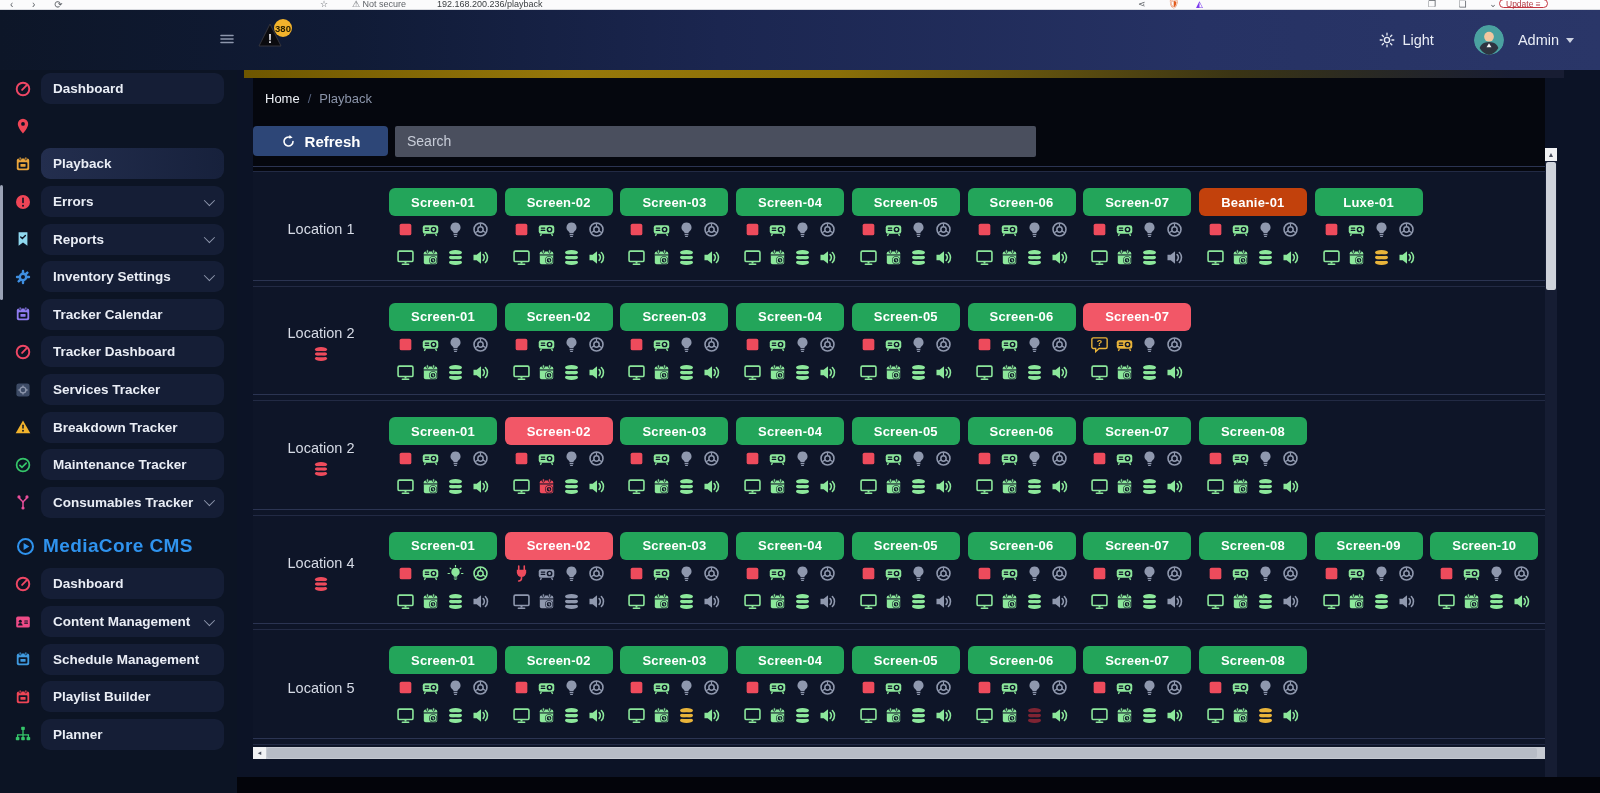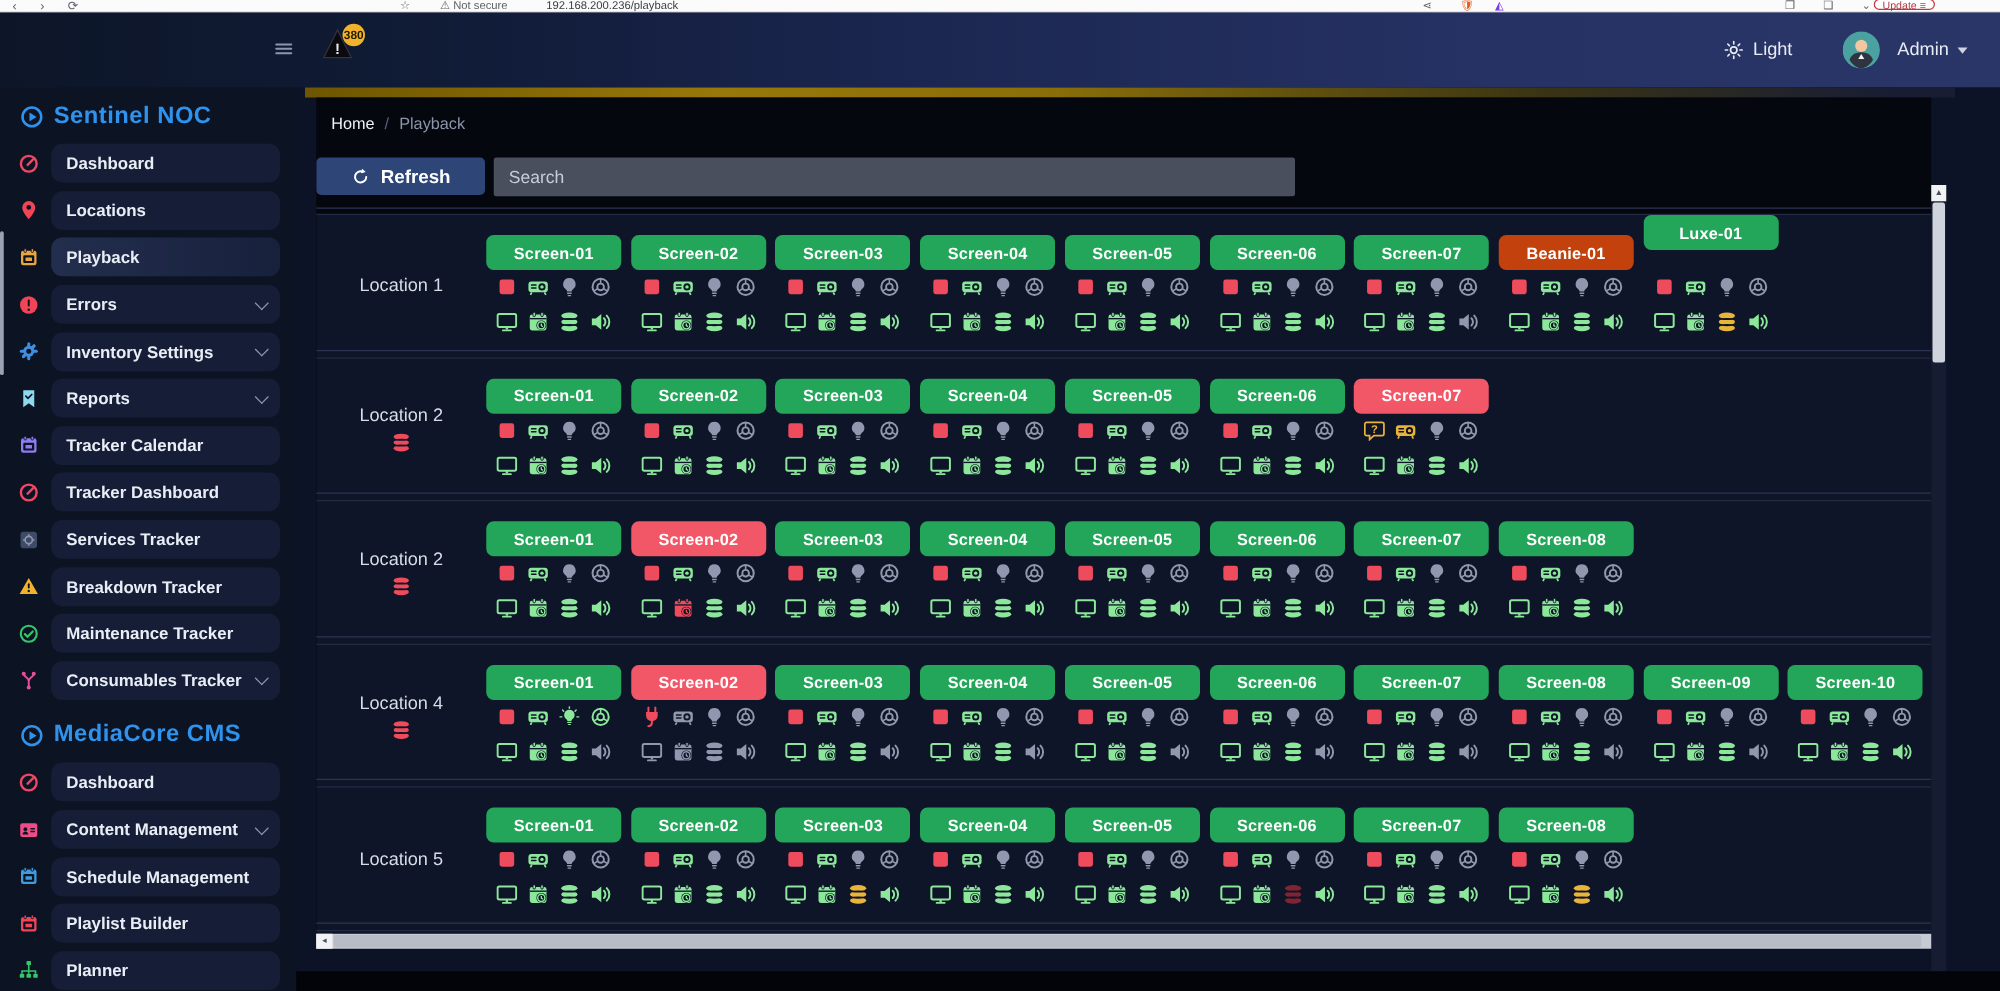--- a/index.html
+++ b/index.html
@@ -140,45 +140,35 @@
     </span>
     <span class="admin">
       <span>Admin</span>
       <span class="caret"></span>
     </span>
   </div>
 </div>
 
 <div class="sidebar">
   <div class="side-scroll-thumb"></div>
-  <div class="brand">
-    <span style="width:19px;height:19px;display:inline-block;"><svg width="19" height="19" viewBox="0 0 16 16">
-          <circle cx="8" cy="8" r="6.3" fill="none" stroke="#2f93ee" stroke-width="1.7"></circle>
-          <path d="M6.4 5.1v5.8L11.2 8z" fill="#2f93ee"></path>
-        </svg></span>
-    <span>Sentinel NOC</span>
-  </div>
   <div id="noc-menu">
       <div class="menu-item">
         <span class="mi-icon"><svg width="16" height="16" viewBox="0 0 16 16">
             <circle cx="8" cy="8" r="6.3" fill="none" stroke="#ef4765" stroke-width="1.9"></circle>
             <path d="M7.1 8.9l4.2-4.2" stroke="#ef4765" stroke-width="1.9" stroke-linecap="round"></path>
           </svg></span>
         <span class="mi-pill">
           <span>Dashboard</span>
         </span>
       </div>
       <div class="menu-item">
         <span class="mi-icon"><svg width="16" height="16" viewBox="0 0 16 16">
             <path d="M8 .8A5.2 5.2 0 0 0 2.8 6c0 3.9 5.2 9.4 5.2 9.4S13.2 9.9 13.2 6A5.2 5.2 0 0 0 8 .8z" fill="#ef4556"></path>
             <circle cx="8" cy="5.9" r="1.9" fill="#0c1424"></circle>
           </svg></span>
-        <span class="mi-pill">
-          <span>Locations</span>
-        </span>
       </div>
       <div class="menu-item active">
         <span class="mi-icon"><svg width="16" height="16" viewBox="0 0 16 16">
             <rect x="1.8" y="2.6" width="12.4" height="11.6" rx="1.8" fill="#eaa53c"></rect>
             <rect x="4.2" y=".9" width="1.9" height="3.1" rx=".95" fill="#eaa53c" stroke="#0c1424" stroke-width=".7"></rect>
             <rect x="9.9" y=".9" width="1.9" height="3.1" rx=".95" fill="#eaa53c" stroke="#0c1424" stroke-width=".7"></rect>
             <rect x="3.6" y="6.2" width="8.8" height="6.2" rx=".9" fill="#0c1424"></rect>
             <rect x="5.4" y="7.9" width="5.2" height="2.8" rx=".4" fill="#eaa53c"></rect>
           </svg></span>
         <span class="mi-pill">
@@ -191,41 +181,41 @@
             <rect x="7.2" y="3.6" width="1.6" height="5.6" rx=".8" fill="#0c1424"></rect>
             <circle cx="8" cy="11.7" r="1" fill="#0c1424"></circle>
           </svg></span>
         <span class="mi-pill">
           <span>Errors</span>
           <span class="mi-chev"></span>
         </span>
       </div>
       <div class="menu-item">
         <span class="mi-icon"><svg width="16" height="16" viewBox="0 0 16 16">
+            <path d="M3.6 1.2h8.8v13.6L8 11.6l-4.4 3.2z" fill="#8fd9f0"></path>
+            <path d="M5.7 5.9l1.7 1.7 3-3" fill="none" stroke="#0c1424" stroke-width="1.4" stroke-linecap="round"></path>
+          </svg></span>
+        <span class="mi-pill">
+          <span>Reports</span>
+          <span class="mi-chev"></span>
+        </span>
+      </div>
+      <div class="menu-item">
+        <span class="mi-icon"><svg width="16" height="16" viewBox="0 0 16 16">
             <g fill="#3f8fe0">
               <circle cx="8" cy="8" r="4.4"></circle>
               <rect x="6.8" y=".8" width="2.4" height="14.4" rx="1.2"></rect>
               <rect x=".8" y="6.8" width="14.4" height="2.4" rx="1.2"></rect>
               <rect x="6.8" y=".8" width="2.4" height="14.4" rx="1.2" transform="rotate(45 8 8)"></rect>
               <rect x=".8" y="6.8" width="14.4" height="2.4" rx="1.2" transform="rotate(-45 8 8)"></rect>
             </g>
             <circle cx="8" cy="8" r="2" fill="#0c1424"></circle>
           </svg></span>
         <span class="mi-pill">
           <span>Inventory Settings</span>
-          <span class="mi-chev"></span>
-        </span>
-      </div>
-      <div class="menu-item">
-        <span class="mi-icon"><svg width="16" height="16" viewBox="0 0 16 16">
-            <path d="M3.6 1.2h8.8v13.6L8 11.6l-4.4 3.2z" fill="#8fd9f0"></path>
-            <path d="M5.7 5.9l1.7 1.7 3-3" fill="none" stroke="#0c1424" stroke-width="1.4" stroke-linecap="round"></path>
-          </svg></span>
-        <span class="mi-pill">
-          <span>Reports</span>
           <span class="mi-chev"></span>
         </span>
       </div>
       <div class="menu-item">
         <span class="mi-icon"><svg width="16" height="16" viewBox="0 0 16 16">
             <rect x="1.8" y="2.6" width="12.4" height="11.6" rx="1.8" fill="#8f7bf0"></rect>
             <rect x="4.2" y=".9" width="1.9" height="3.1" rx=".95" fill="#8f7bf0" stroke="#0c1424" stroke-width=".7"></rect>
             <rect x="9.9" y=".9" width="1.9" height="3.1" rx=".95" fill="#8f7bf0" stroke="#0c1424" stroke-width=".7"></rect>
             <rect x="3.6" y="6.2" width="8.8" height="6.2" rx=".9" fill="#0c1424"></rect>
             <rect x="5.4" y="7.9" width="5.2" height="2.8" rx=".4" fill="#8f7bf0"></rect>
@@ -814,21 +804,21 @@
                   <ellipse cx="8" cy="5.8" rx="6.4" ry=".8" fill="#0e1528"></ellipse>
                   <ellipse cx="8" cy="10.4" rx="6.4" ry=".8" fill="#0e1528"></ellipse>
                 </svg></span>
               <span class="st-icon"><svg width="17" height="17" viewBox="0 0 16 16">
                   <path d="M1.4 5.5v5h3l4.1 3.4V2.1L4.4 5.5z" fill="#8ce79b"></path>
                   <path d="M10.5 5.3a3.8 3.8 0 0 1 0 5.4M12.6 3.3a6.6 6.6 0 0 1 0 9.4" fill="none" stroke="#8ce79b" stroke-width="1.5" stroke-linecap="round"></path>
                 </svg></span>
             </div>
           </div>
           <div class="cell" style="left: 1061.6px; top: 0px;">
-            <div class="badge" style="background: rgb(35, 165, 90);">Luxe-01</div>
+            <div class="badge" style="margin-top: 16px; background: rgb(35, 165, 90);">Luxe-01</div>
             <div class="icon-row" style="top: 49px;">
               <span class="st-icon"><svg width="17" height="17" viewBox="0 0 16 16">
                   <rect x="2.5" y="2.5" width="11" height="11" rx="1.8" fill="#ee4b5c"></rect>
                 </svg></span>
               <span class="st-icon"><svg width="17" height="17" viewBox="0 0 16 16">
                   <rect x="0.7" y="4" width="14.6" height="8" rx="2.2" fill="#8ce79b"></rect>
                   <circle cx="10.9" cy="8" r="2.7" fill="#0e1528"></circle>
                   <circle cx="10.9" cy="8" r="1.3" fill="#8ce79b"></circle>
                   <rect x="2.5" y="6.1" width="4.4" height="1.1" rx=".5" fill="#0e1528"></rect>
                   <rect x="2.5" y="8.3" width="4.4" height="1.1" rx=".5" fill="#0e1528"></rect>

